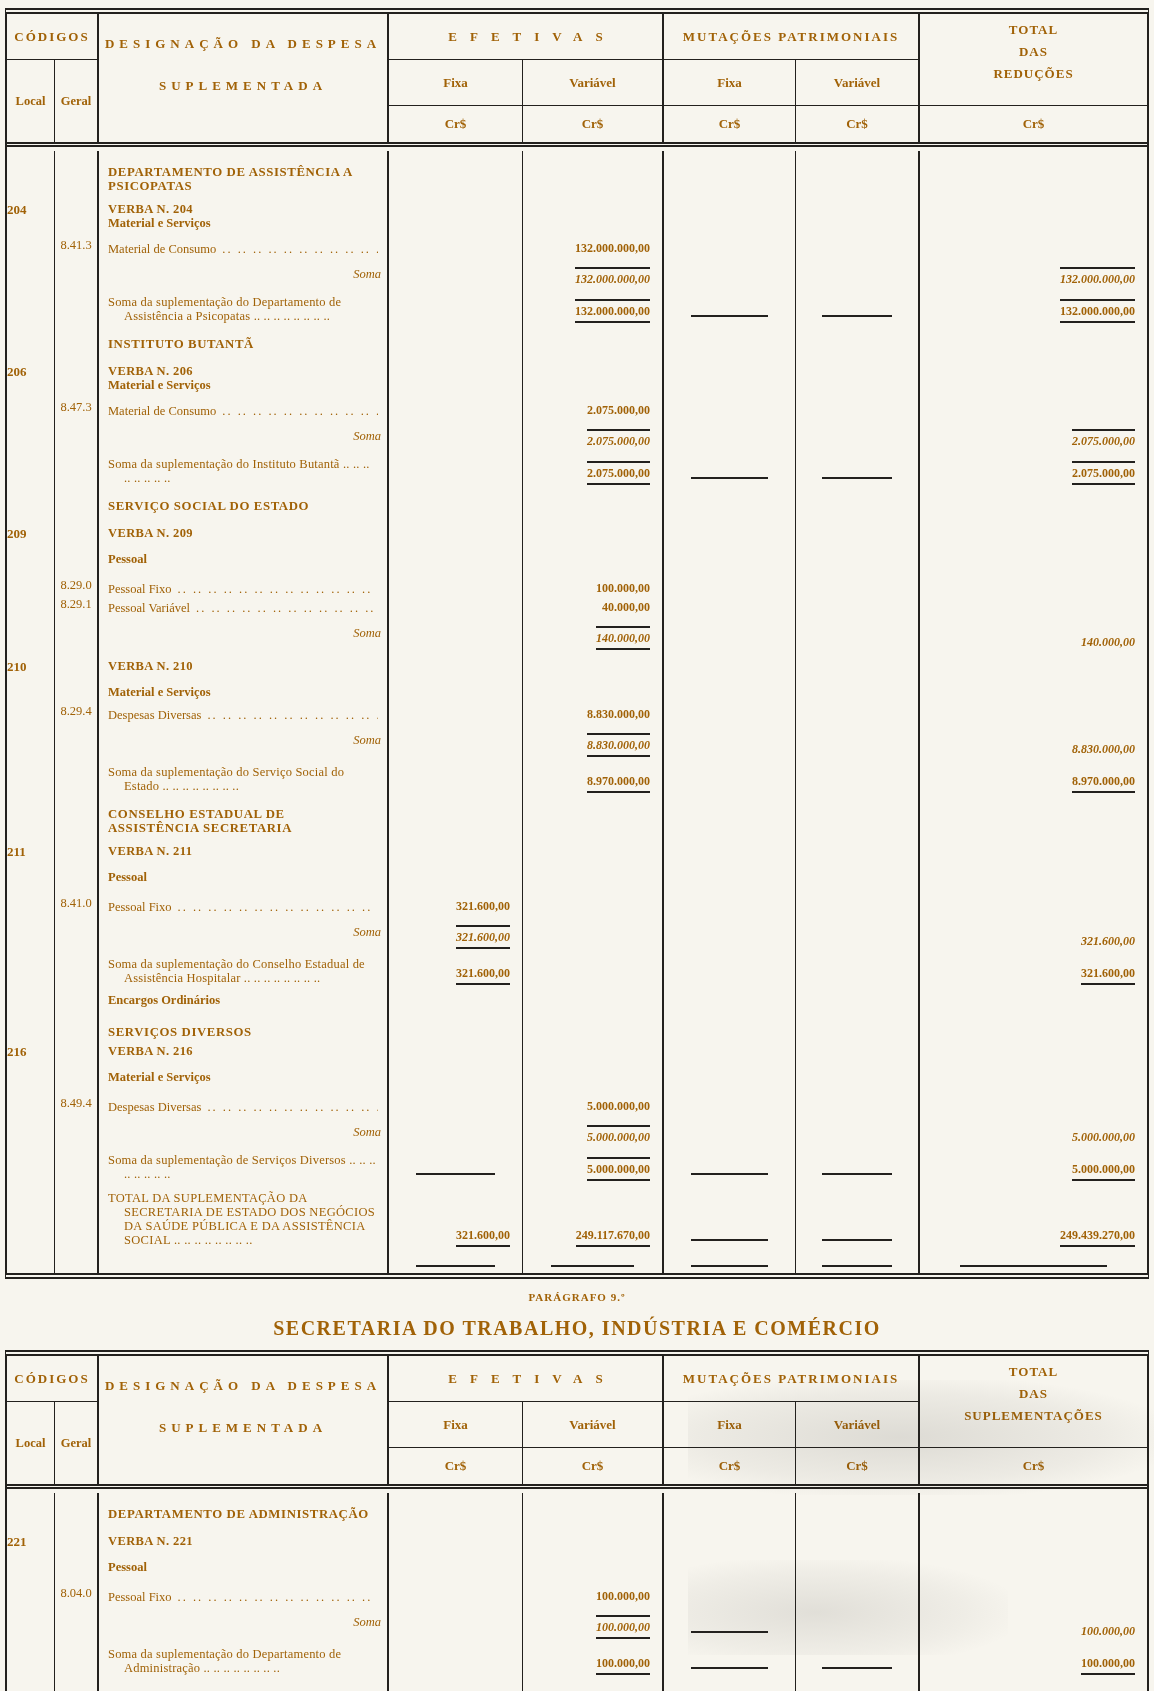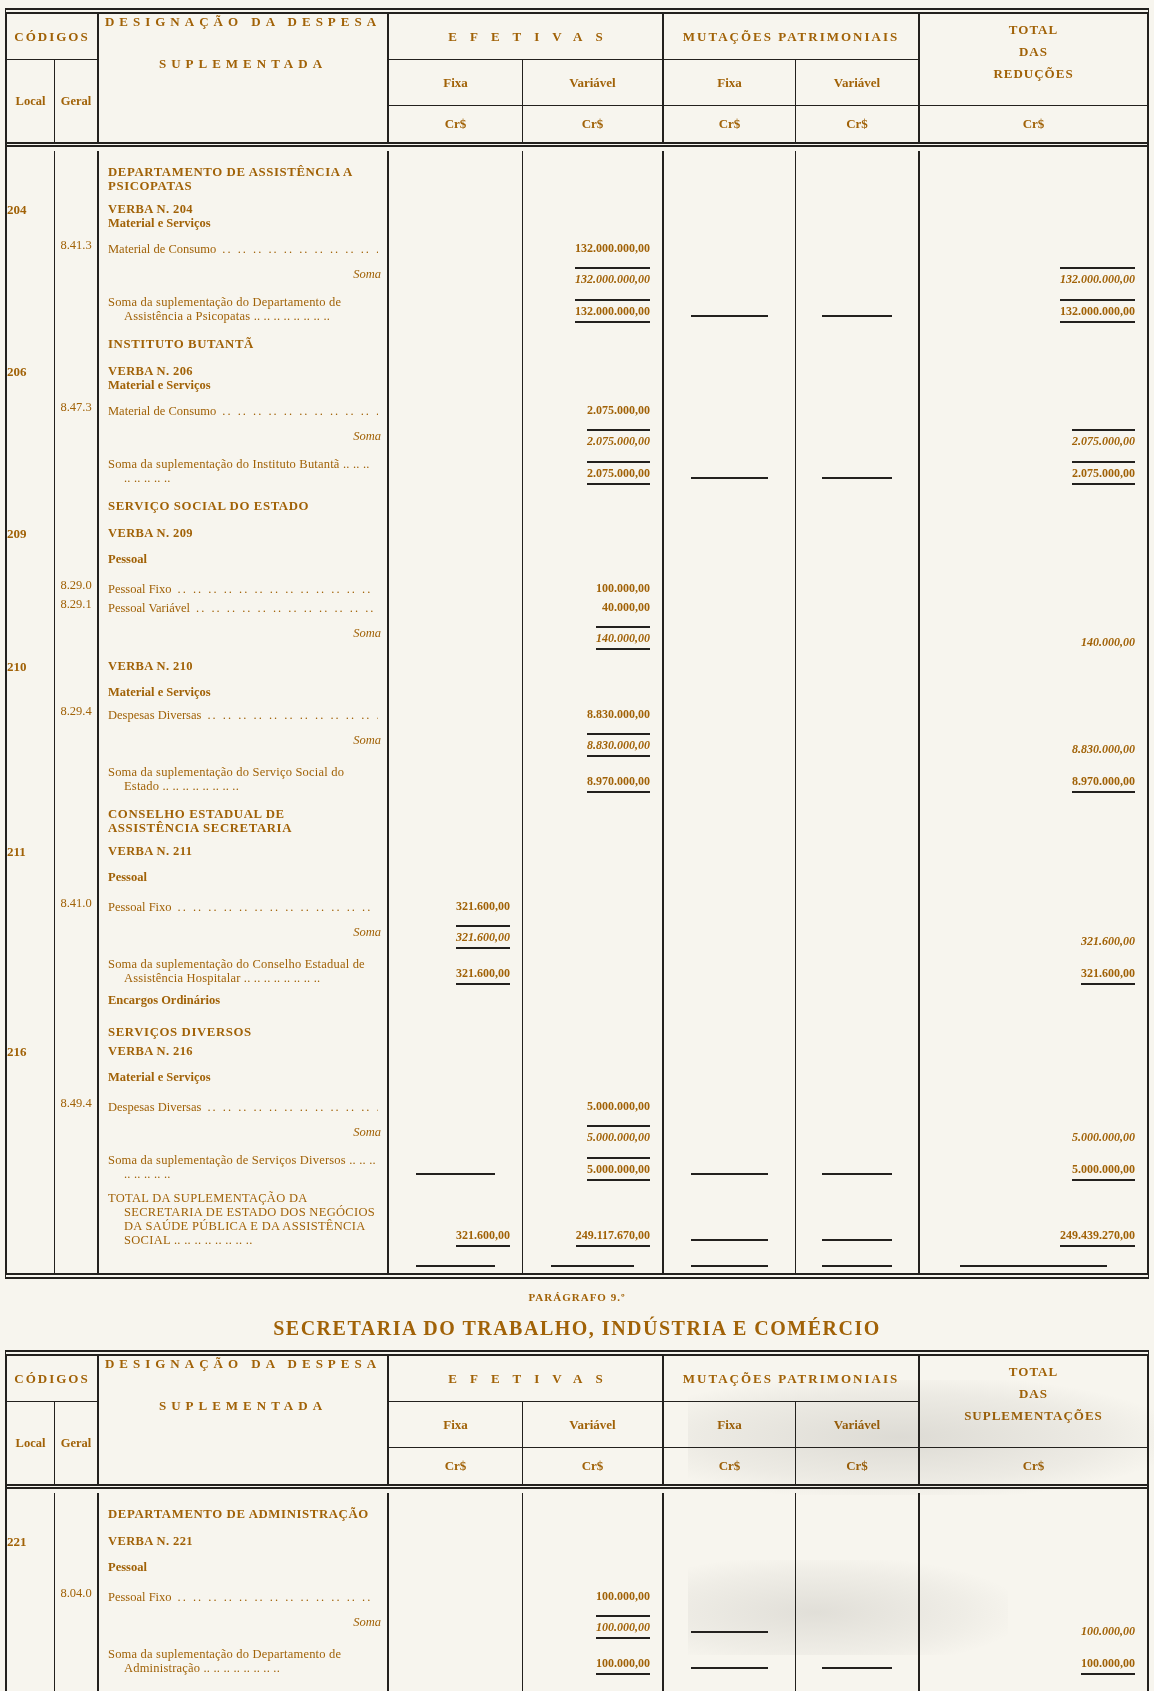--- a/index.html
+++ b/index.html
@@ -9,21 +9,21 @@
        border-top:6px double #23211e;border-bottom:6px double #23211e;background:transparent;}
   .tbl1{margin-top:8px;}
   
   .thead{display:grid;grid-template-columns:47px 43px 292px 133px 140px 133px 123px 1fr;
          grid-template-rows:46px 46px 36px;border-bottom:5px double #23211e;}
   .hc{display:flex;align-items:center;justify-content:center;font-weight:700;font-size:13px;}
   .h-cod{grid-column:1/3;grid-row:1;border-bottom:1px solid #23211e;letter-spacing:2px;}
   .h-loc{grid-column:1;grid-row:2/4;font-size:12.5px;}
   .h-ger{grid-column:2;grid-row:2/4;border-left:1px solid #23211e;font-size:12.5px;}
   .h-des{grid-column:3;grid-row:1/4;border-left:2px solid #23211e;border-right:2px solid #23211e;
-         flex-direction:column;justify-content:flex-start;gap:26px;}
+         flex-direction:column;justify-content:flex-start;padding-top:22px;gap:26px;}
   .h-des span{letter-spacing:5px;font-size:13px;}
   .h-efe{grid-column:4/6;grid-row:1;border-bottom:1px solid #23211e;letter-spacing:13px;padding-left:13px;}
   .h-mut{grid-column:6/8;grid-row:1;border-left:2px solid #23211e;border-bottom:1px solid #23211e;letter-spacing:2px;}
   .h-tot{grid-column:8;grid-row:1/3;border-left:2px solid #23211e;border-bottom:1px solid #23211e;
          flex-direction:column;justify-content:flex-start;padding-top:8px;gap:6px;letter-spacing:1px;}
   .h-fe {grid-column:4;grid-row:2;border-bottom:1px solid #23211e;}
   .h-ve {grid-column:5;grid-row:2;border-left:1px solid #23211e;border-bottom:1px solid #23211e;}
   .h-fm {grid-column:6;grid-row:2;border-left:2px solid #23211e;border-bottom:1px solid #23211e;}
   .h-vm {grid-column:7;grid-row:2;border-left:1px solid #23211e;border-bottom:1px solid #23211e;}
   .h-cr1{grid-column:4;grid-row:3;}

